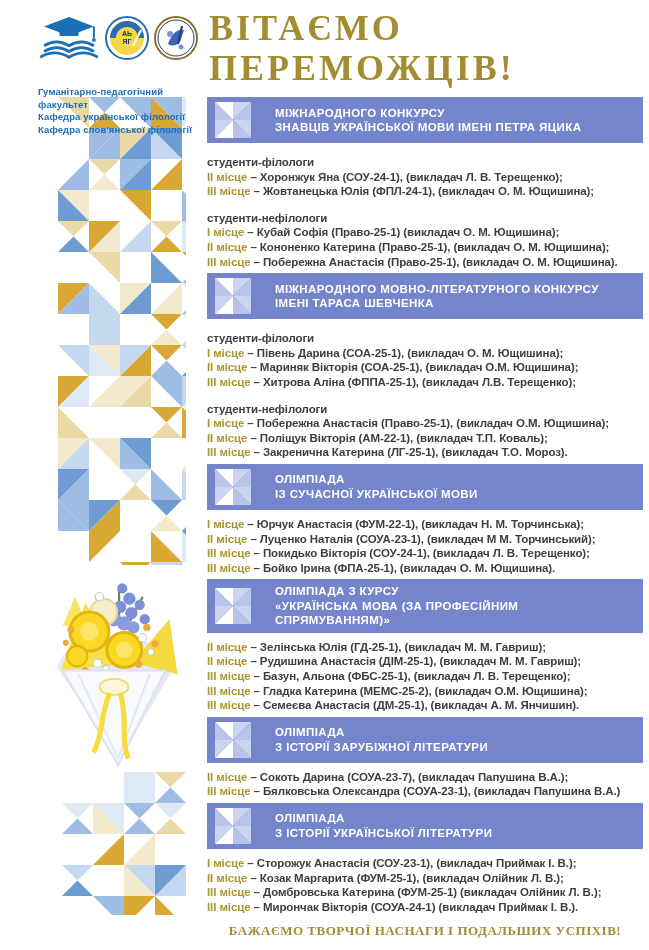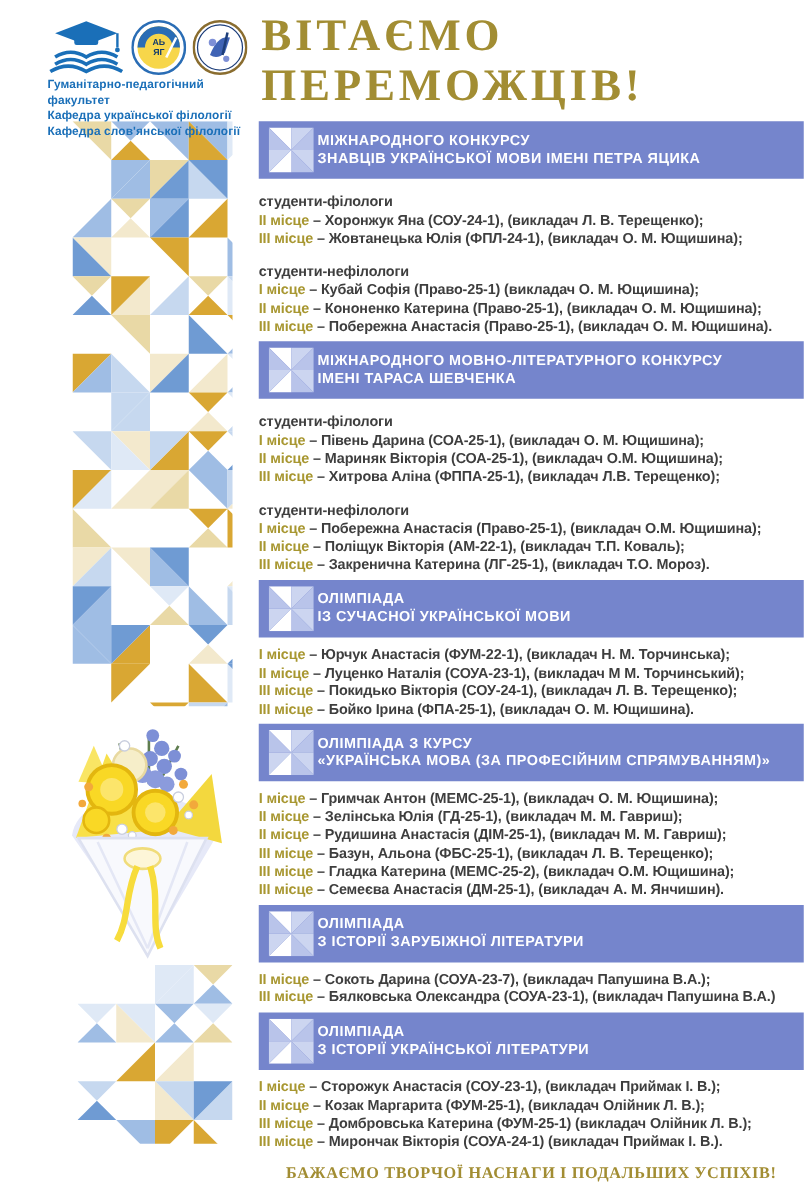--- a/index.html
+++ b/index.html
@@ -9,30 +9,30 @@
   
   .left-decor{position:absolute;left:58px;top:97px;width:128px;height:820px;}
   .pattern-top{position:absolute;left:0;top:0;}
   .pattern-bottom{position:absolute;left:4px;top:675px;}
   .bouquet{position:absolute;left:-26px;top:468px;width:164px;height:212px;background:#fff;}
   .bouquet svg{width:100%;height:100%;}
 
   
   .logo-block{position:absolute;left:38px;top:14px;width:168px;}
   .logo-row{display:flex;align-items:center;gap:5px;height:48px;}
-  .faculty-lines{margin-top:0;}
+  .faculty-lines{margin-top:24px;}
   .faculty-line{font-size:9.5px;font-weight:700;color:#1a6fb8;line-height:12.5px;letter-spacing:.1px;}
 
   
   .main-col{position:absolute;left:207px;top:0;width:436px;}
   .title{margin:0;height:89px;padding:8px 0 0 2px;
          font-family:"Liberation Serif",serif;font-weight:700;
          font-size:36px;line-height:40px;letter-spacing:3px;color:var(--gold,#a28d33);}
 
-  .sec-head{display:flex;align-items:center;gap:3px;background:var(--header-blue,#7585cc);
+  .sec-head{display:flex;align-items:center;gap:24px;background:var(--header-blue,#7585cc);
             padding:5px 8px;min-height:46px;box-sizing:border-box;}
   .pinwheel{flex:0 0 36px;width:36px;height:36px;display:block;}
   .sec-title div{color:#fff;font-weight:700;font-size:11.5px;line-height:14.5px;letter-spacing:.4px;}
 
   .entries{margin:7px 0 4px 0;}
   .subhead,.entry{font-size:11.5px;font-weight:700;color:#3e3e3e;line-height:14.6px;white-space:nowrap;letter-spacing:-.1px;}
   .subhead{margin-top:12px;}
   .place{color:var(--place-gold,#a89731);}
   .rest{color:#3e3e3e;}
 
@@ -365,21 +365,20 @@
         <polygon points="18,36 0,36 18,18" fill="#ffffff"></polygon>
         <polygon points="0,36 0,18 18,18" fill="#ccd5f0"></polygon>
         <polygon points="0,18 0,0 18,18" fill="#b9c4ea"></polygon>
       </svg>
       <div class="sec-title">
               <div>ОЛІМПІАДА З КУРСУ</div>
               <div>«УКРАЇНСЬКА МОВА (ЗА ПРОФЕСІЙНИМ СПРЯМУВАННЯМ)»</div>
             </div>
     </div>
     <div class="entries">
-            <div class="entry"><span class="place">І місце</span><span class="rest"> – Гримчак Антон (МЕМС-25-1), (викладач О. М. Ющишина);</span></div>
             <div class="entry"><span class="place">ІІ місце</span><span class="rest"> – Зелінська Юлія (ГД-25-1), (викладач М. М. Гавриш);</span></div>
             <div class="entry"><span class="place">ІІ місце</span><span class="rest"> – Рудишина Анастасія (ДІМ-25-1), (викладач М. М. Гавриш);</span></div>
             <div class="entry"><span class="place">ІІІ місце</span><span class="rest"> – Базун, Альона (ФБС-25-1), (викладач Л. В. Терещенко);</span></div>
             <div class="entry"><span class="place">ІІІ місце</span><span class="rest"> – Гладка Катерина (МЕМС-25-2), (викладач О.М. Ющишина);</span></div>
             <div class="entry"><span class="place">ІІІ місце</span><span class="rest"> – Семеєва Анастасія (ДМ-25-1), (викладач А. М. Янчишин).</span></div>
           </div>
   </section>
 
   <section class="comp">
     <div class="sec-head">

